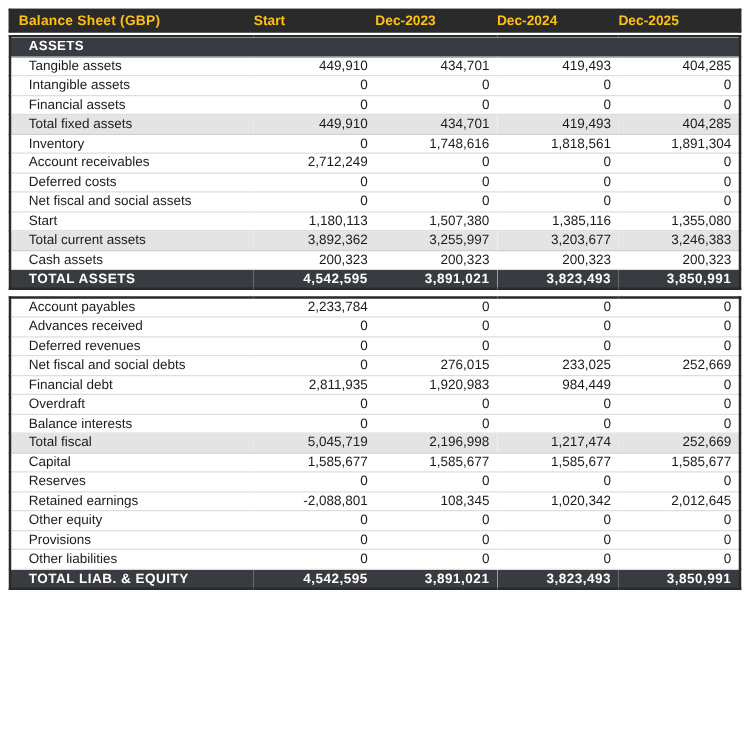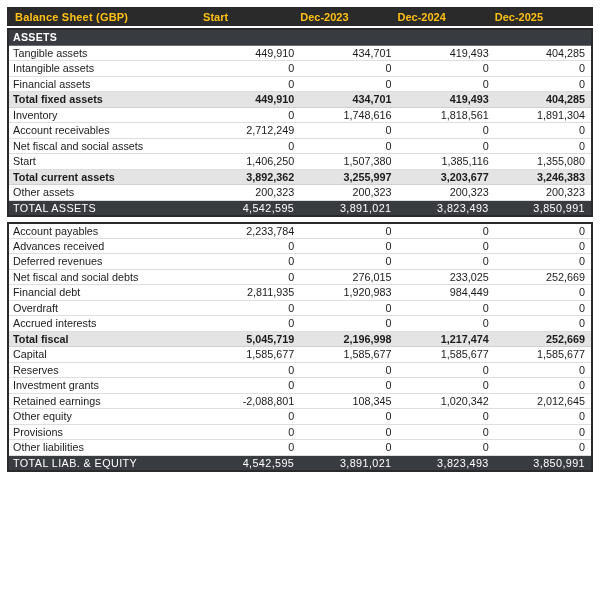--- a/index.html
+++ b/index.html
@@ -25,29 +25,29 @@
   .header-table td.label{padding-left:6px;text-align:left;letter-spacing:.2px;}
   .header-table td.num{padding-right:6px;}
 
   .gap-sm{height:2px;}
   .gap-md{height:5px;}
 
   
   .section-table{border:2px solid var(--header-bg);background:#fff;}
   .section-table td{height:15.5px;font-size:10.8px;color:var(--text);
     white-space:nowrap;overflow:hidden;vertical-align:middle;}
-  .section-table td.label{padding-left:4px;text-align:left;}
+  .section-table td.label{padding-left:14px;text-align:left;}
   .section-table td.num{padding-right:6px;text-align:right;}
 
   tr.section-header td{background:var(--band-bg);color:#ffffff;font-weight:bold;
     font-size:10.6px;letter-spacing:.3px;height:16px;border-bottom:1px solid #6a6d71;}
   tr.normal td{border-bottom:1px solid var(--row-border);}
-  tr.subtotal td{background:var(--subtotal-bg);font-weight:bold;
+  tr.subtotal td{background:var(--subtotal-bg);font-weight:normal;
     border-bottom:1px solid #cfcfcf;}
-  tr.total td{background:var(--band-bg);color:#ffffff;font-weight:normal;
+  tr.total td{background:var(--band-bg);color:#ffffff;font-weight:bold;
     letter-spacing:.4px;border-bottom:none;}
 </style>
 </head>
 <body>
 
 <div class="sheet">
 
   <table class="header-table">
     <colgroup>
       <col class="c-label">
@@ -117,42 +117,49 @@
     <td class="num">1,891,304</td>
   </tr>
         <tr class="normal">
     <td class="label">Account receivables</td>
     <td class="num">2,712,249</td>
     <td class="num">0</td>
     <td class="num">0</td>
     <td class="num">0</td>
   </tr>
         <tr class="normal">
+    <td class="label">Deferred costs</td>
+    <td class="num">0</td>
+    <td class="num">0</td>
+    <td class="num">0</td>
+    <td class="num">0</td>
+  </tr>
+        <tr class="normal">
     <td class="label">Net fiscal and social assets</td>
     <td class="num">0</td>
     <td class="num">0</td>
     <td class="num">0</td>
     <td class="num">0</td>
   </tr>
         <tr class="normal">
     <td class="label">Start</td>
-    <td class="num">1,406,250</td>
+    <td class="num">1,180,113</td>
     <td class="num">1,507,380</td>
     <td class="num">1,385,116</td>
     <td class="num">1,355,080</td>
   </tr>
         <tr class="subtotal">
     <td class="label">Total current assets</td>
     <td class="num">3,892,362</td>
     <td class="num">3,255,997</td>
     <td class="num">3,203,677</td>
     <td class="num">3,246,383</td>
   </tr>
         <tr class="normal">
-    <td class="label">Other assets</td>
+    <td class="label">Cash assets</td>
     <td class="num">200,323</td>
     <td class="num">200,323</td>
     <td class="num">200,323</td>
     <td class="num">200,323</td>
   </tr>
         <tr class="total">
     <td class="label">TOTAL ASSETS</td>
     <td class="num">4,542,595</td>
     <td class="num">3,891,021</td>
     <td class="num">3,823,493</td>
@@ -208,21 +215,21 @@
     <td class="num">0</td>
   </tr>
         <tr class="normal">
     <td class="label">Overdraft</td>
     <td class="num">0</td>
     <td class="num">0</td>
     <td class="num">0</td>
     <td class="num">0</td>
   </tr>
         <tr class="normal">
-    <td class="label">Accrued interests</td>
+    <td class="label">Balance interests</td>
     <td class="num">0</td>
     <td class="num">0</td>
     <td class="num">0</td>
     <td class="num">0</td>
   </tr>
         <tr class="subtotal">
     <td class="label">Total fiscal</td>
     <td class="num">5,045,719</td>
     <td class="num">2,196,998</td>
     <td class="num">1,217,474</td>
@@ -236,27 +243,20 @@
     <td class="num">1,585,677</td>
   </tr>
         <tr class="normal">
     <td class="label">Reserves</td>
     <td class="num">0</td>
     <td class="num">0</td>
     <td class="num">0</td>
     <td class="num">0</td>
   </tr>
         <tr class="normal">
-    <td class="label">Investment grants</td>
-    <td class="num">0</td>
-    <td class="num">0</td>
-    <td class="num">0</td>
-    <td class="num">0</td>
-  </tr>
-        <tr class="normal">
     <td class="label">Retained earnings</td>
     <td class="num">-2,088,801</td>
     <td class="num">108,345</td>
     <td class="num">1,020,342</td>
     <td class="num">2,012,645</td>
   </tr>
         <tr class="normal">
     <td class="label">Other equity</td>
     <td class="num">0</td>
     <td class="num">0</td>

